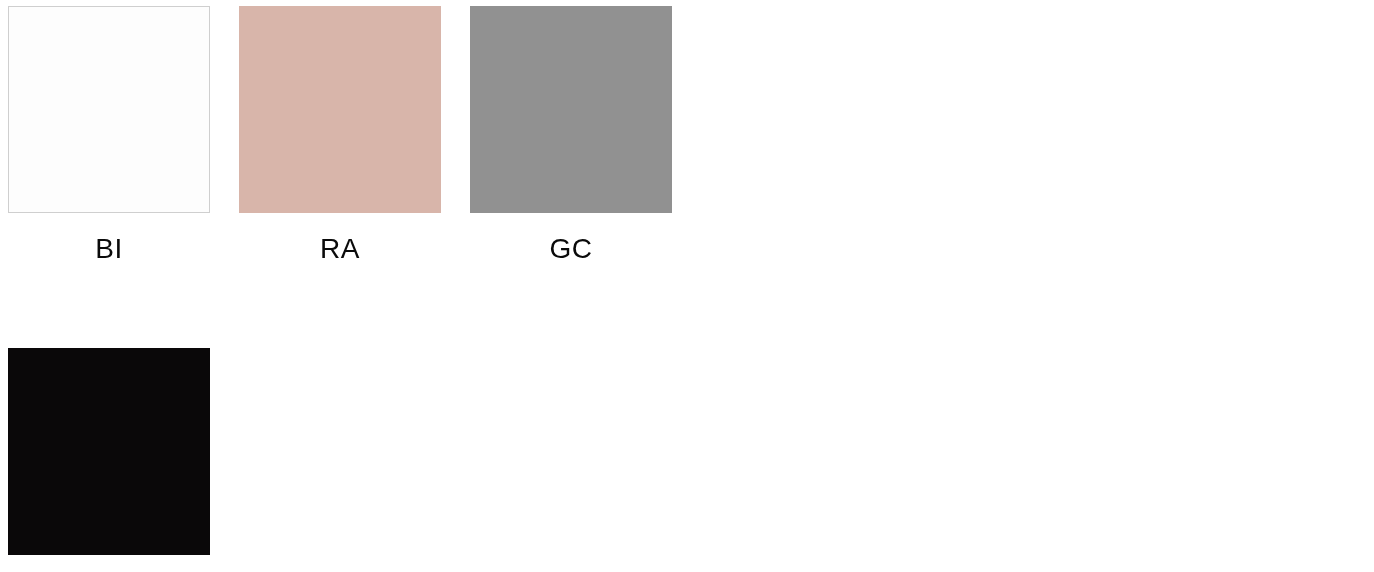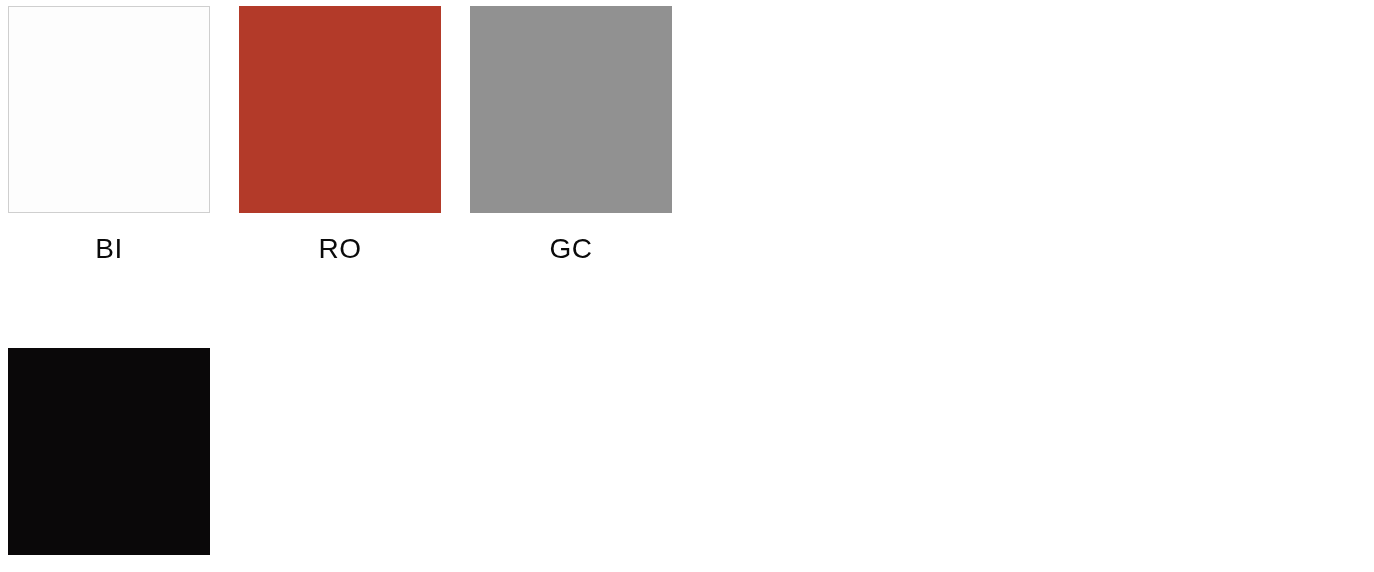--- a/index.html
+++ b/index.html
@@ -66,22 +66,22 @@
 </head>
 <body style="background-color: rgb(255, 255, 255);">
 
 <div id="swatch-grid">
     <div class="swatch-row">
       <div class="swatch-cell">
         <div class="swatch-chip bordered" style="background-color: rgb(253, 253, 253); border-color: rgb(207, 207, 207);"></div>
         <div class="swatch-label">BI</div>
       </div>
       <div class="swatch-cell">
-        <div class="swatch-chip" style="background-color: rgb(179, 58, 41);"></div>
-        <div class="swatch-label">RO</div>
+        <div class="swatch-chip" style="background-color: rgb(216, 181, 170);"></div>
+        <div class="swatch-label">RA</div>
       </div>
       <div class="swatch-cell">
         <div class="swatch-chip" style="background-color: rgb(145, 145, 145);"></div>
         <div class="swatch-label">GC</div>
       </div>
     </div>
     <div class="swatch-row">
       <div class="swatch-cell">
         <div class="swatch-chip" style="background-color: rgb(10, 8, 9);"></div>
       </div>

